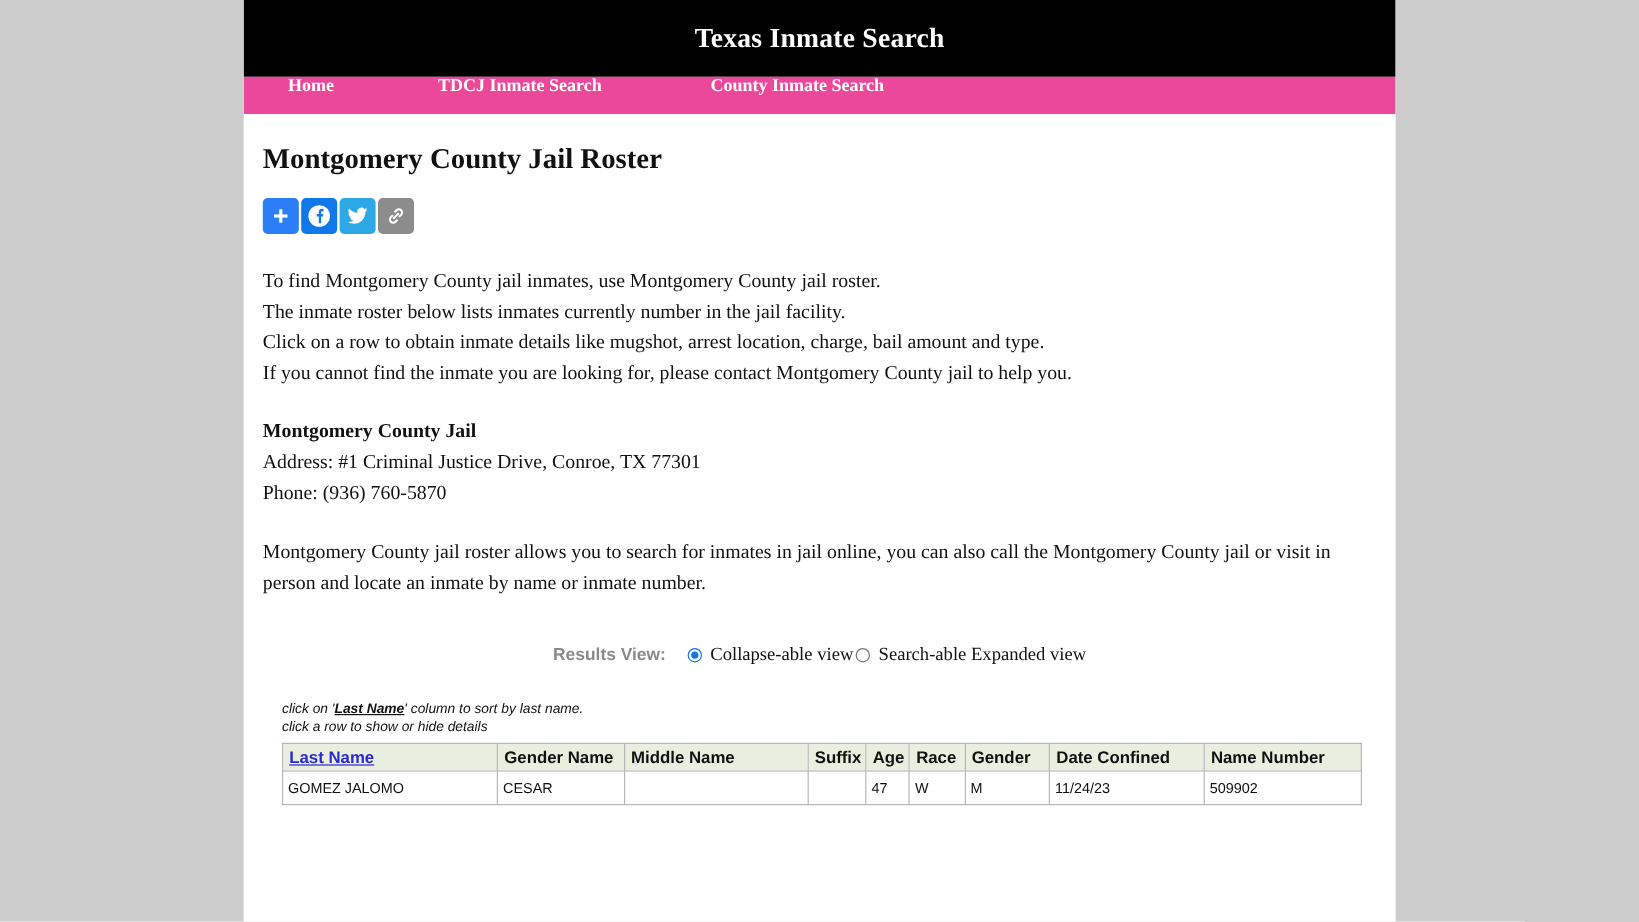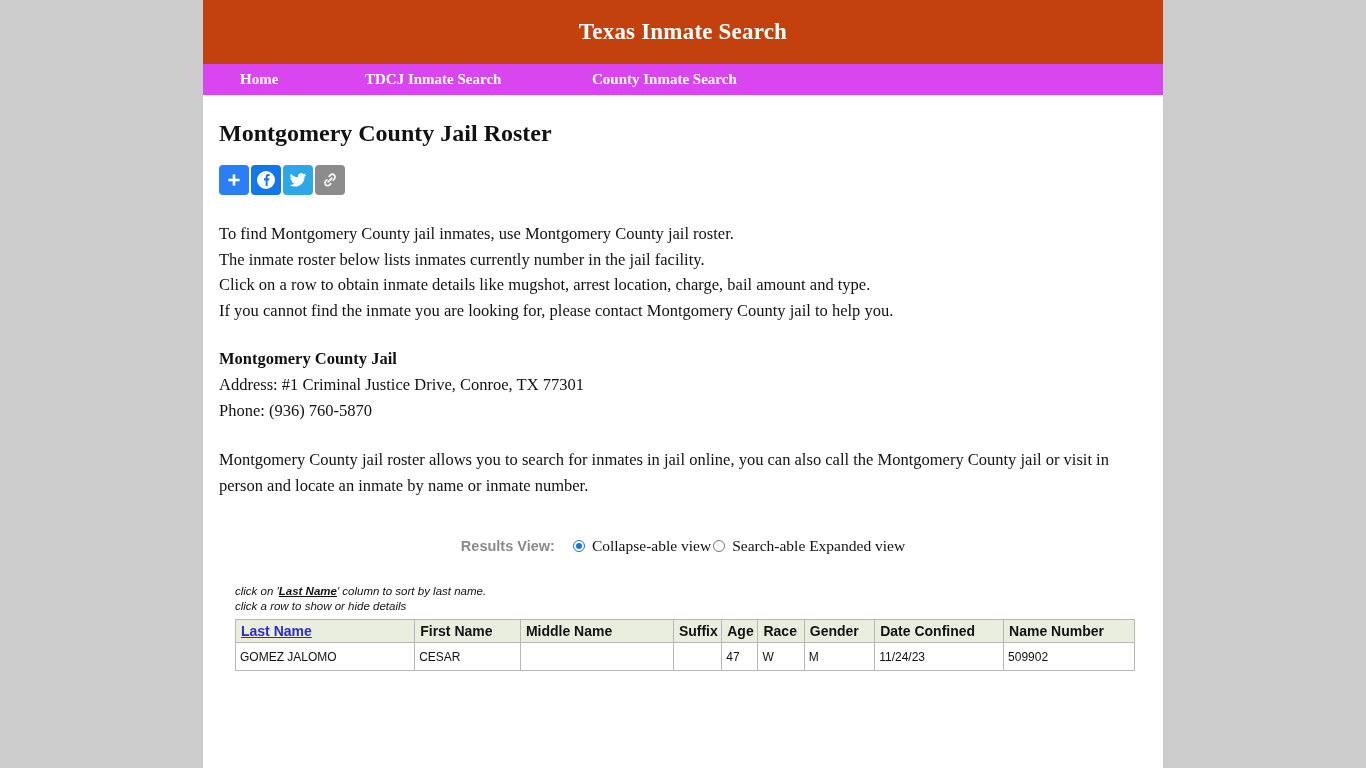--- a/index.html
+++ b/index.html
@@ -18,38 +18,37 @@
     left: 203px;
     top: 0;
     width: 960px;
     height: 768px;
     background: #ffffff;
     overflow: hidden;
   }
   
   .site-header {
     height: 64px;
-    background: #c2410c;
+    background: #000000;
     display: flex;
     align-items: center;
     justify-content: center;
   }
   .site-title {
     color: #ffffff;
     font-family: "Liberation Serif", serif;
     font-weight: bold;
     font-size: 23px;
     letter-spacing: 0.2px;
   }
   
   .site-nav {
     height: 31px;
-    background: #d946ef;
-    display: flex;
-    align-items: center;
+    background: #ec4899;
+    display: flex;
     padding-left: 37px;
     box-sizing: border-box;
   }
   .nav-item {
     color: #ffffff;
     font-family: "Liberation Serif", serif;
     font-size: 15px;
     font-weight: bold;
     text-decoration: none;
     cursor: pointer;
@@ -349,21 +348,21 @@
           <col class="col-suffix">
             <col class="col-age">
             <col class="col-race">
           <col class="col-gender">
             <col class="col-date">
             <col class="col-number">
         </colgroup>
         <thead>
           <tr>
             <th><span class="sort-link">Last Name</span></th>
-            <th>First Name</th>
+            <th>Gender Name</th>
             <th>Middle Name</th>
             <th>Suffix</th>
             <th>Age</th>
             <th>Race</th>
             <th>Gender</th>
             <th>Date Confined</th>
             <th>Name Number</th>
           </tr>
         </thead>
         <tbody>

